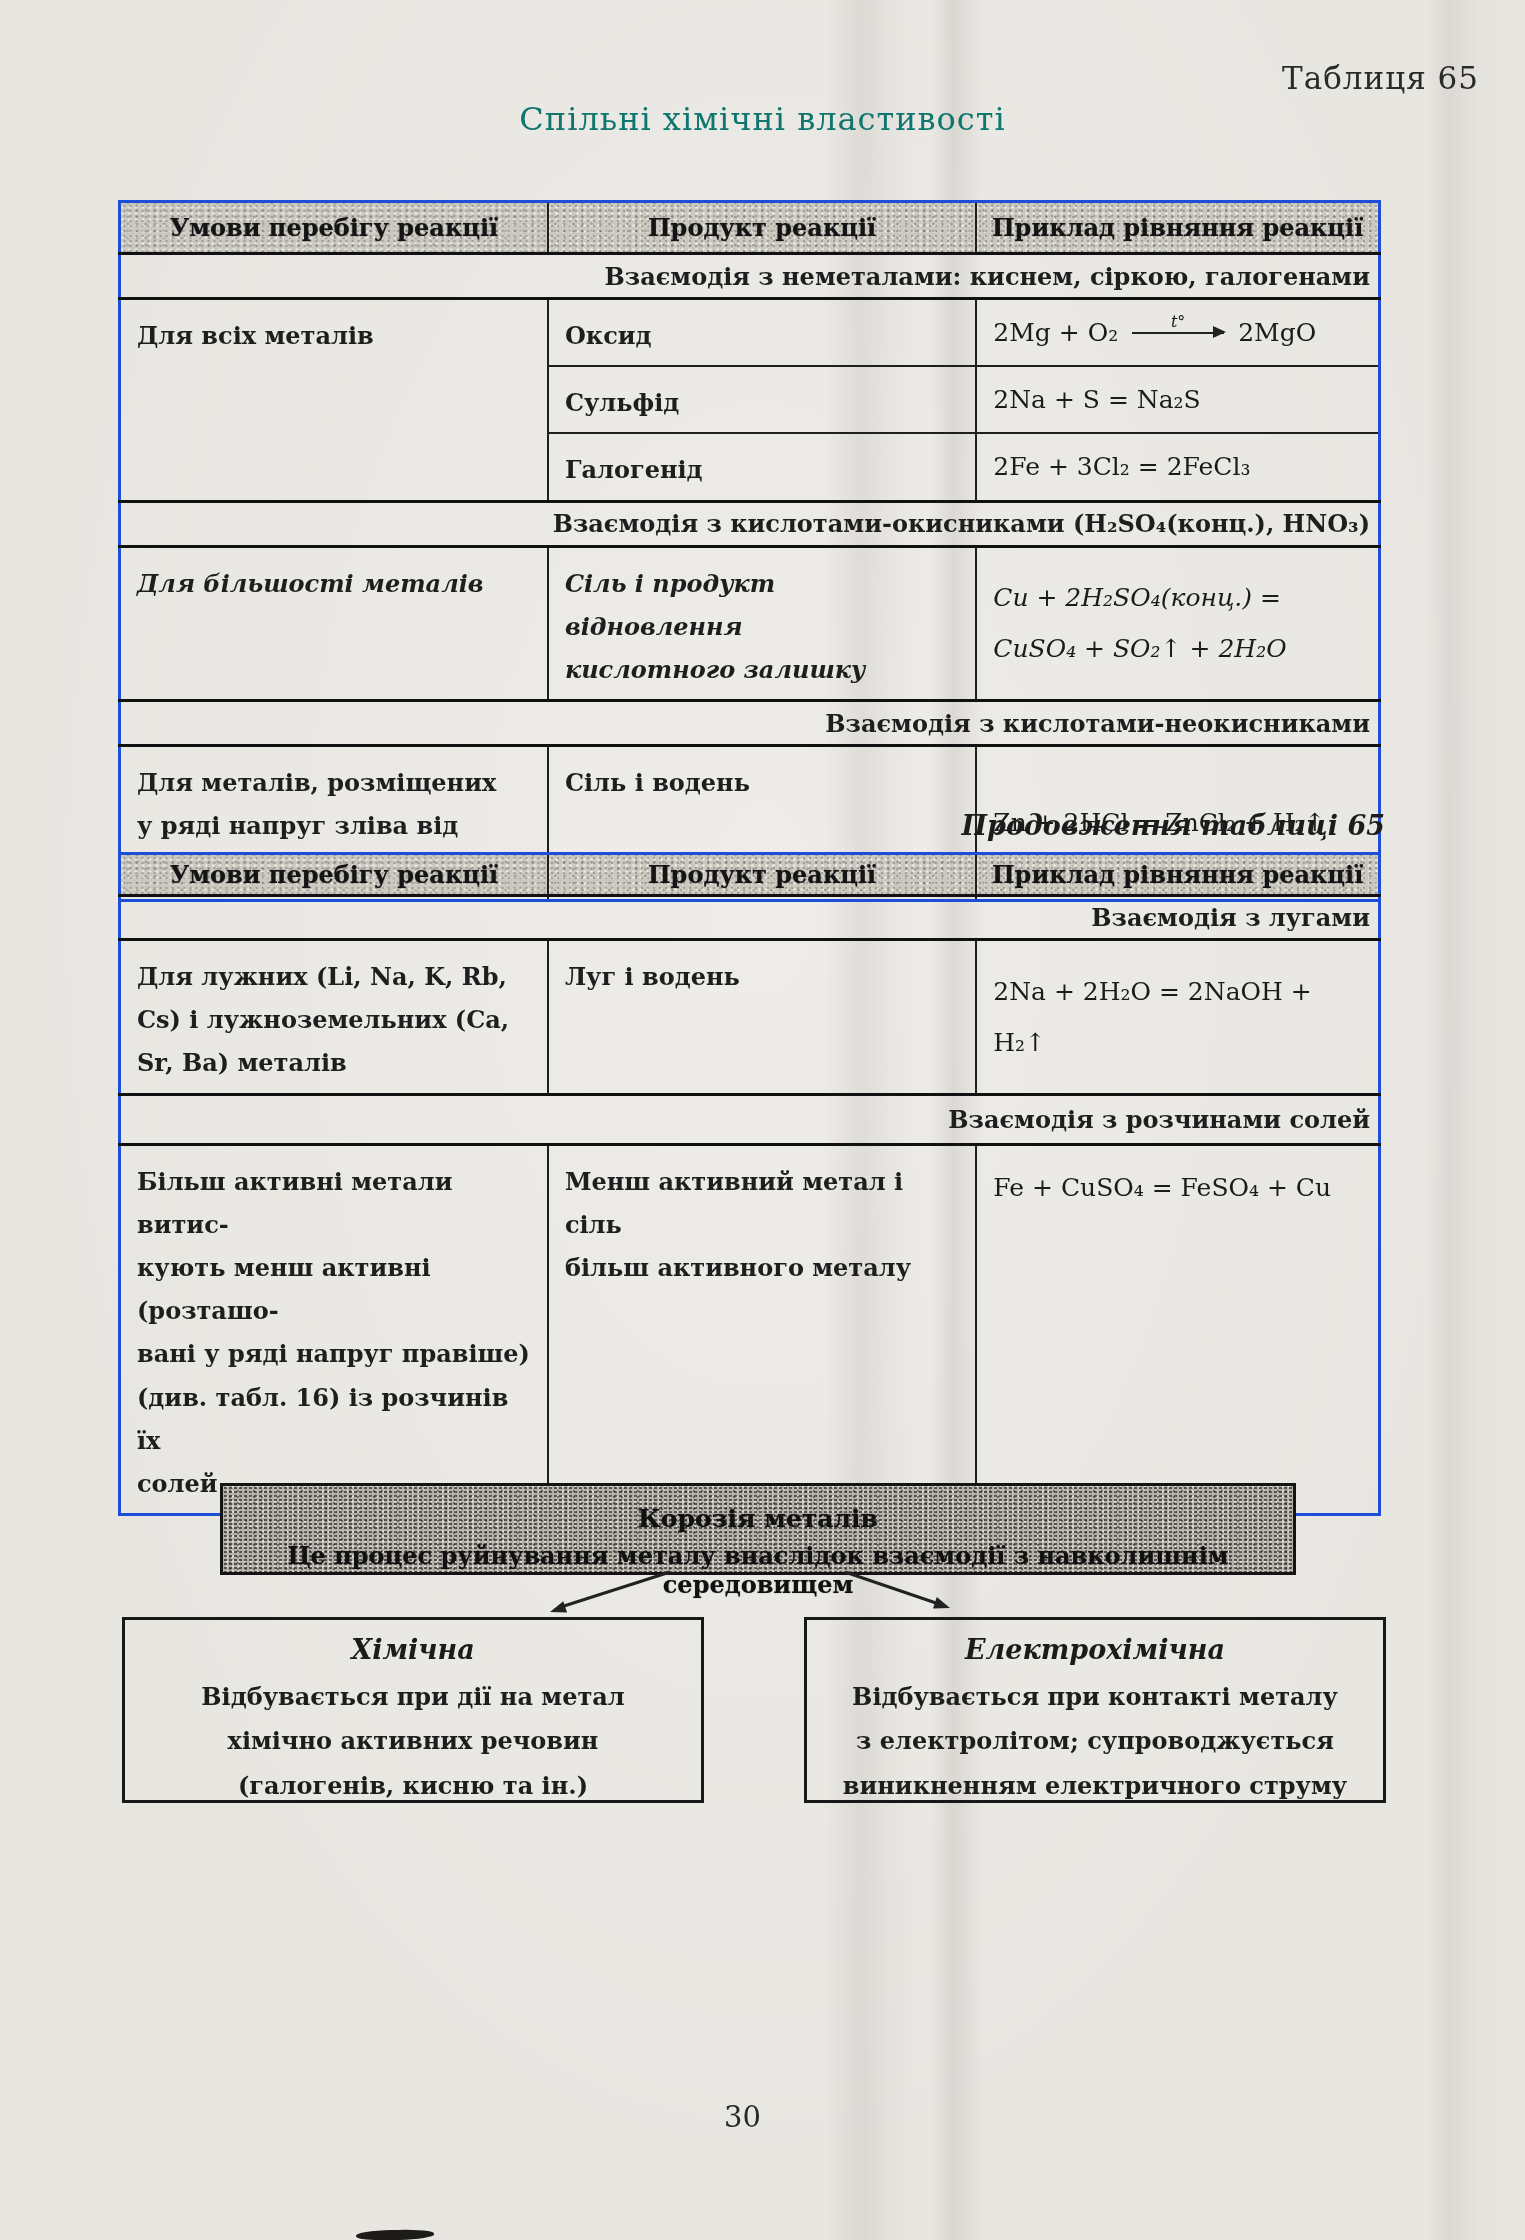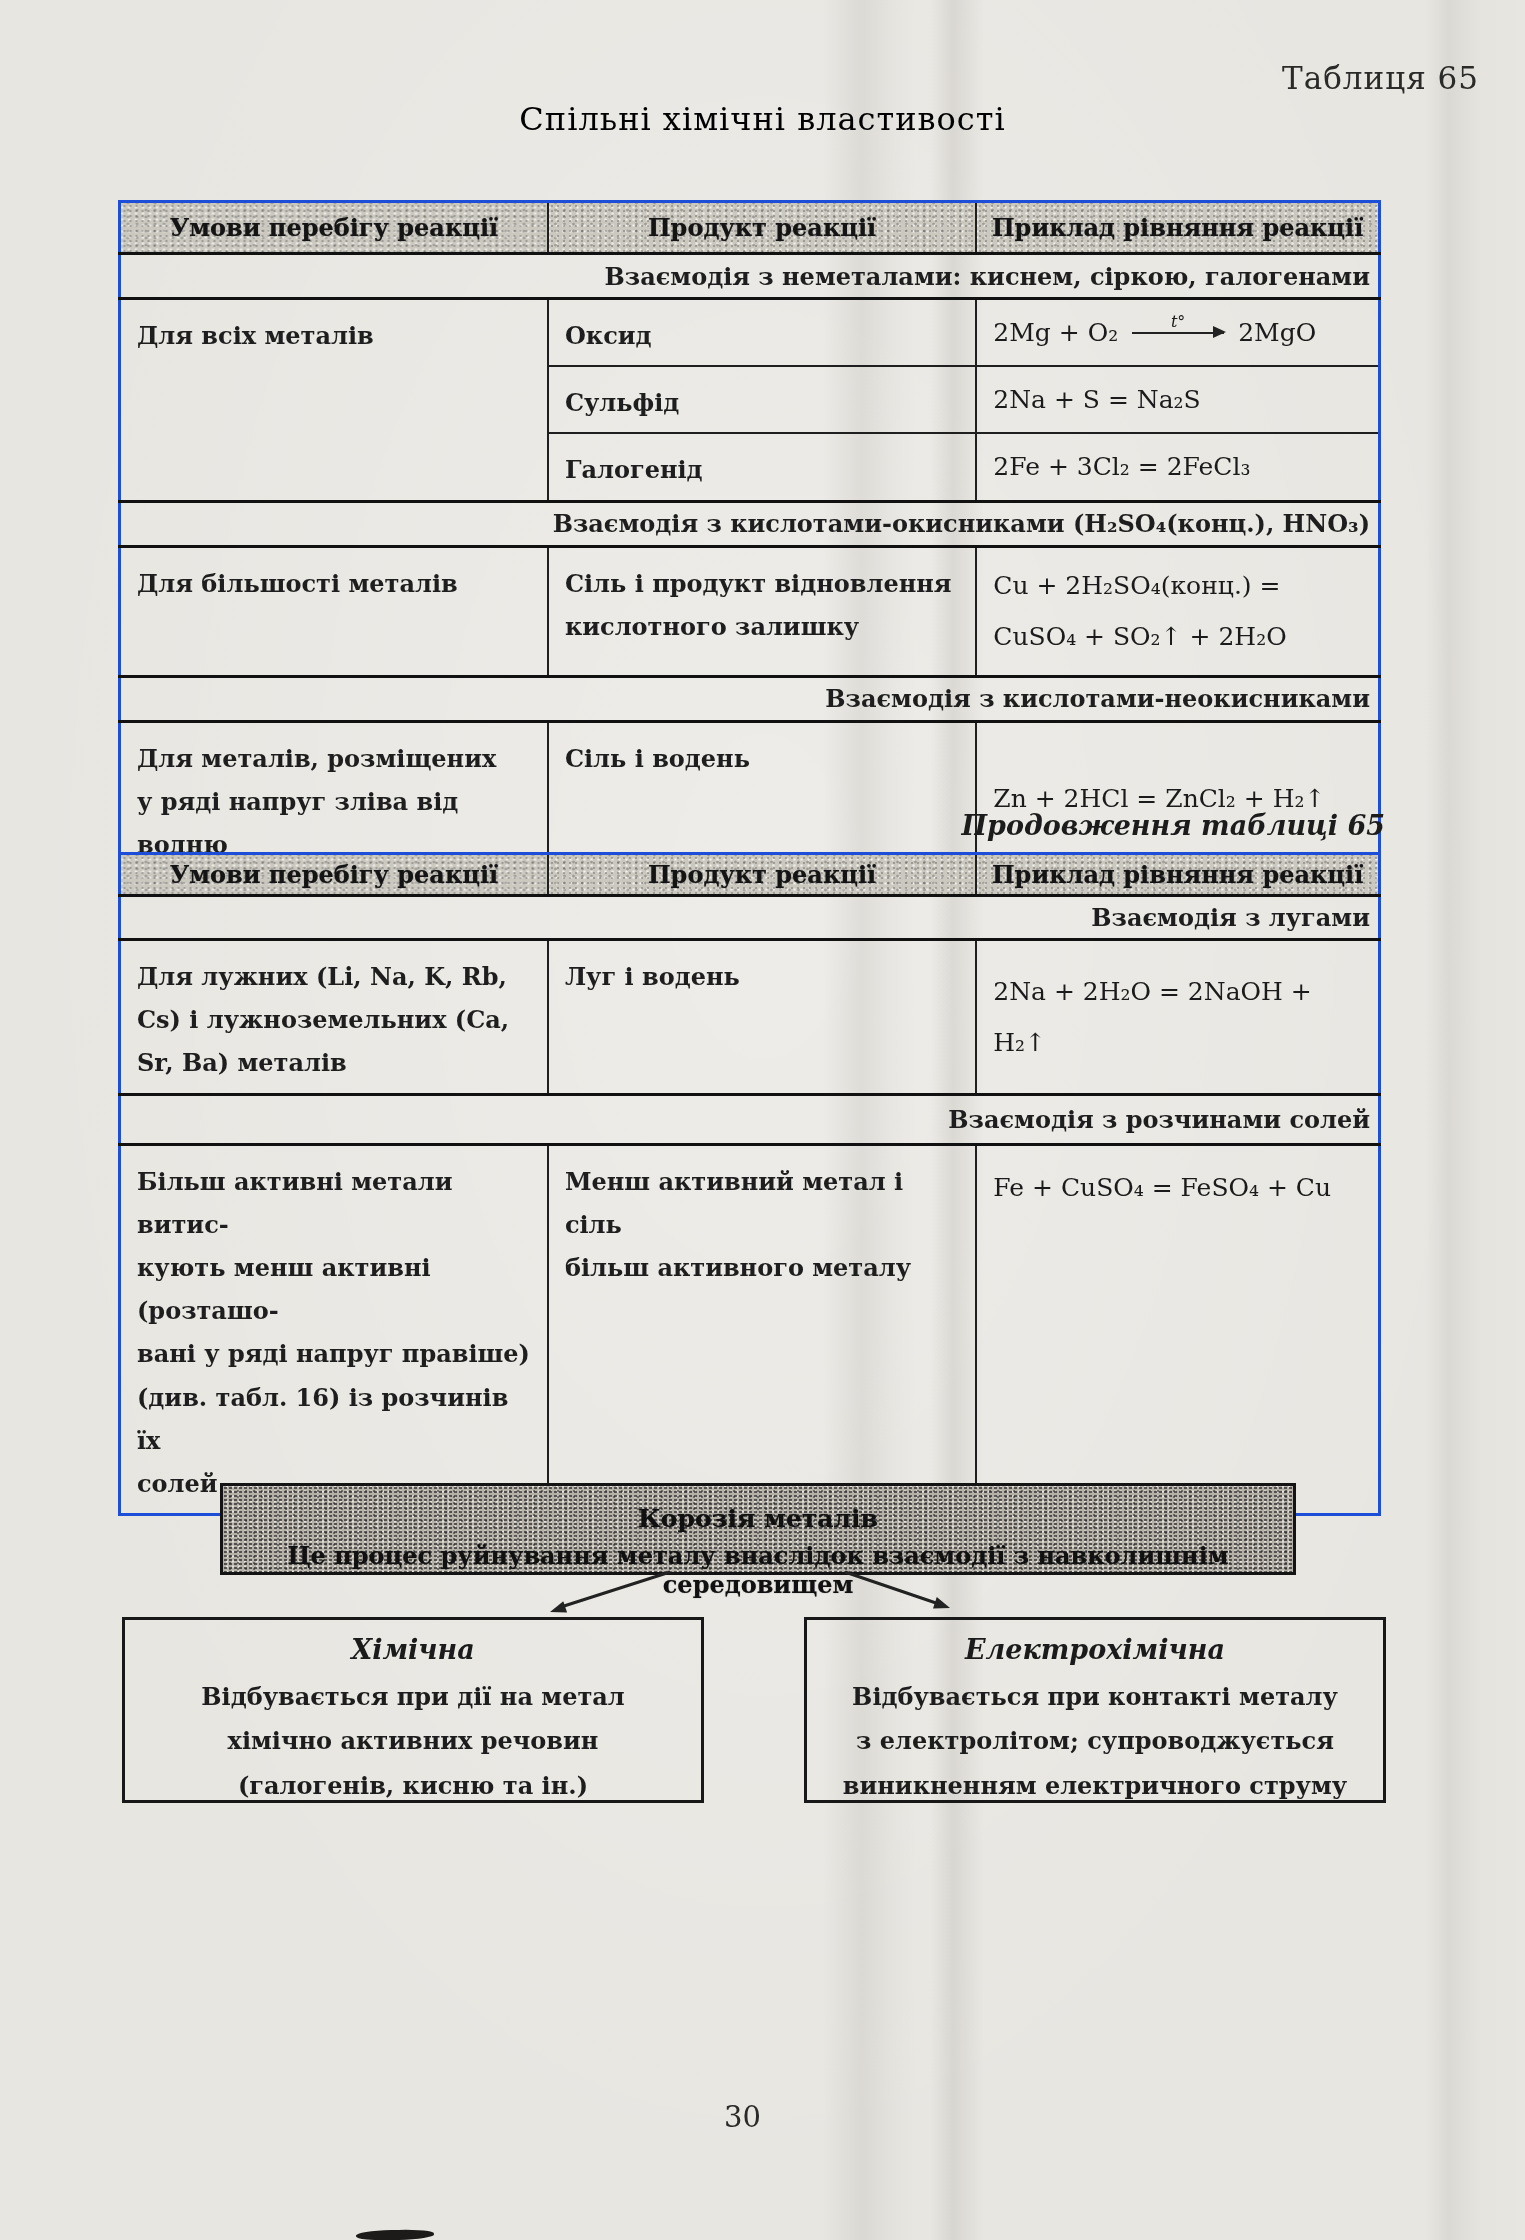--- a/index.html
+++ b/index.html
@@ -29,21 +29,21 @@
     position:absolute; left:356px; top:2230px; width:78px; height:10px;
     background:#1c1b19; border-radius:45%; transform:rotate(-1.5deg);
   }
 
   .corner-label {
     position:absolute; top:60px; right:46px;
     font-size:31px; letter-spacing:1px; color:#2a2a28;
   }
   .doc-title {
     position:absolute; top:100px; left:0; width:100%; margin:0;
-    text-align:center; font-size:32px; font-weight:normal; color:#000000;
+    text-align:center; font-size:32px; font-weight:normal; color:#0f766e;
     letter-spacing:1px;
   }
 
   
   table.chem-table {
     position:absolute; left:118px; width:1263px;
     border-collapse:collapse; table-layout:fixed;
     border:3px solid #1d4ed8;
   }
   table.t1 { top:200px; }
@@ -169,21 +169,21 @@
       <td class="prod">Сульфід</td>
       <td class="eq">2Na + S = Na₂S</td>
     </tr>
     <tr style="height:58px;">
       <td class="prod">Галогенід</td>
       <td class="eq">2Fe + 3Cl₂ = 2FeCl₃</td>
     </tr>
     <tr class="section" style="height:45px;">
       <td colspan="3">Взаємодія з кислотами-окисниками (H₂SO₄(конц.), HNO₃)</td>
     </tr>
-    <tr style="height:130px;">
+    <tr style="height:130px;font-style:italic;">
       <td class="cond">Для більшості металів</td>
       <td class="prod preline">Сіль і продукт відновлення
 кислотного залишку</td>
       <td class="eq preline">Cu + 2H₂SO₄(конц.) =
 CuSO₄ + SO₂↑ + 2H₂O</td>
     </tr>
     <tr class="section" style="height:45px;">
       <td colspan="3">Взаємодія з кислотами-неокисниками</td>
     </tr>
     <tr style="height:92px;">

